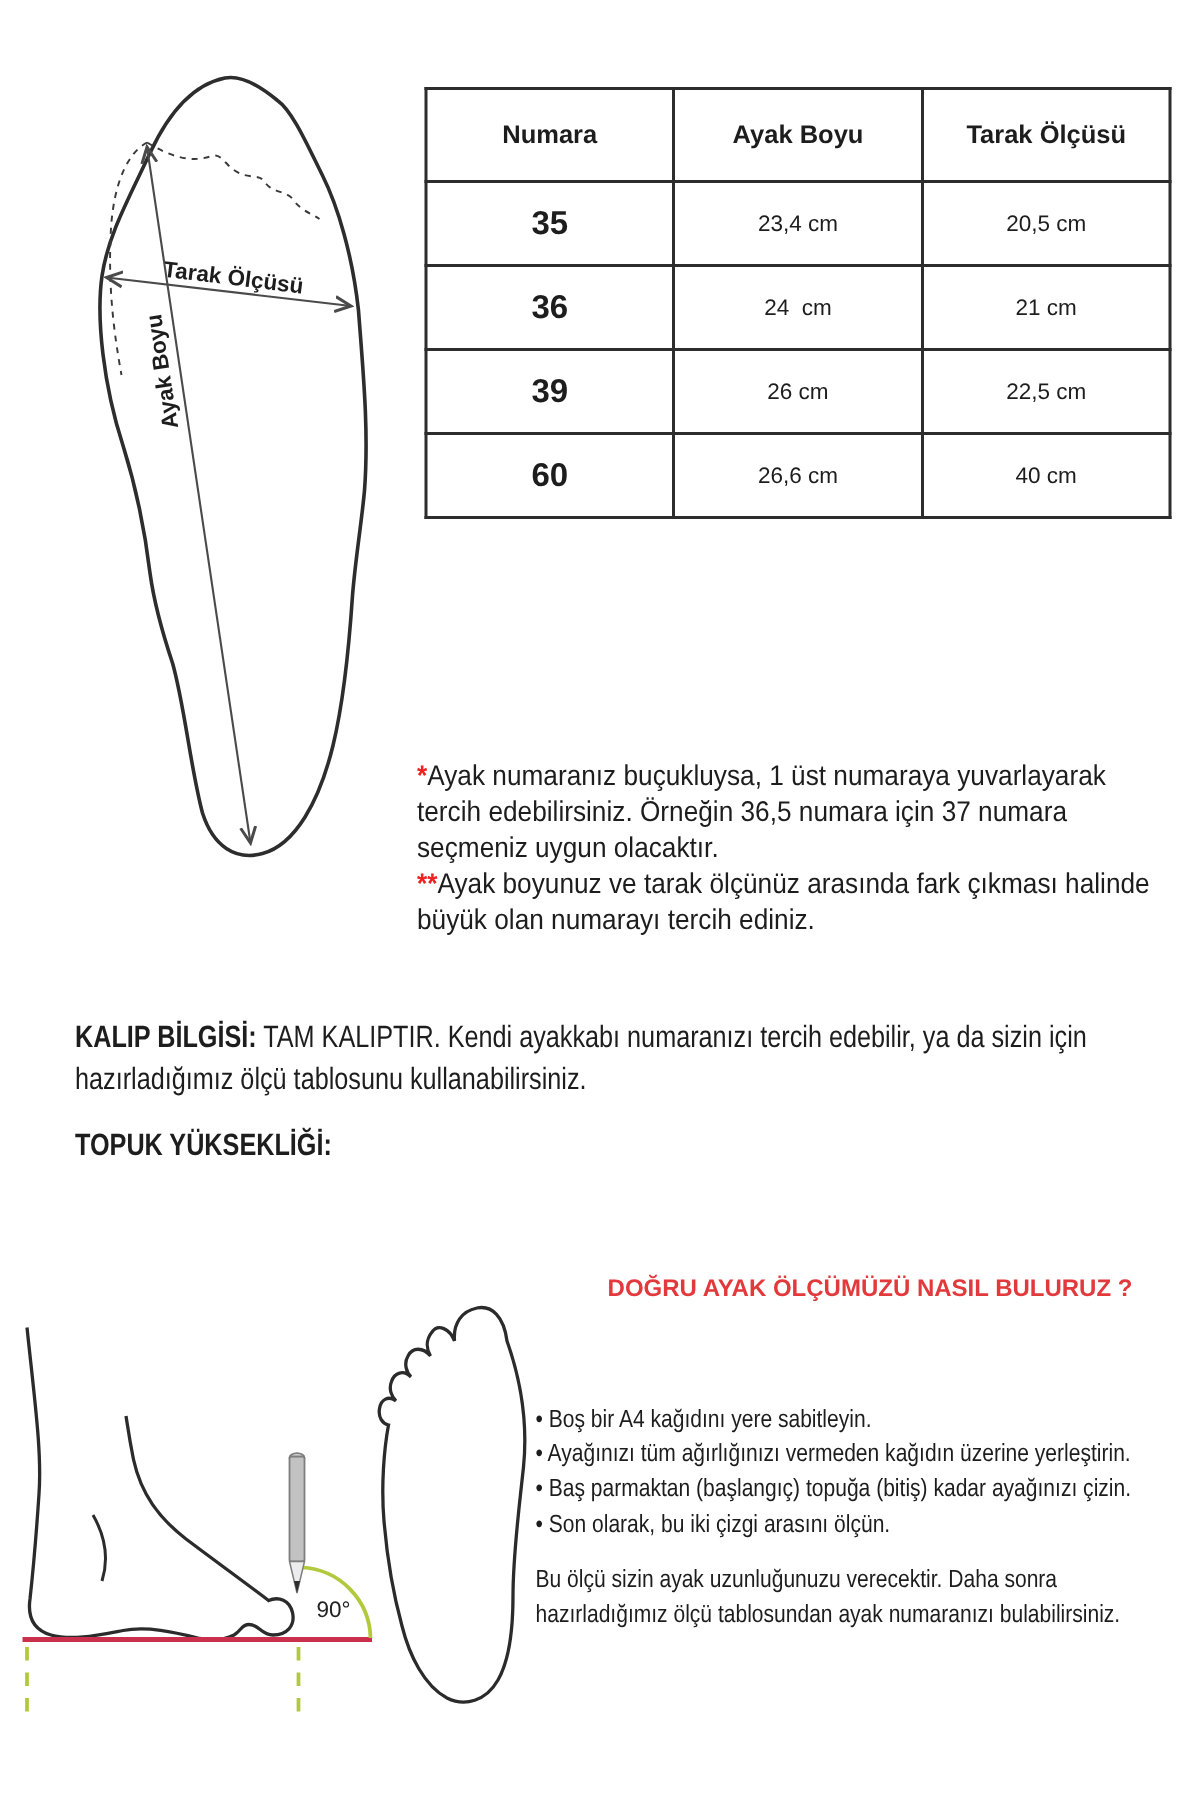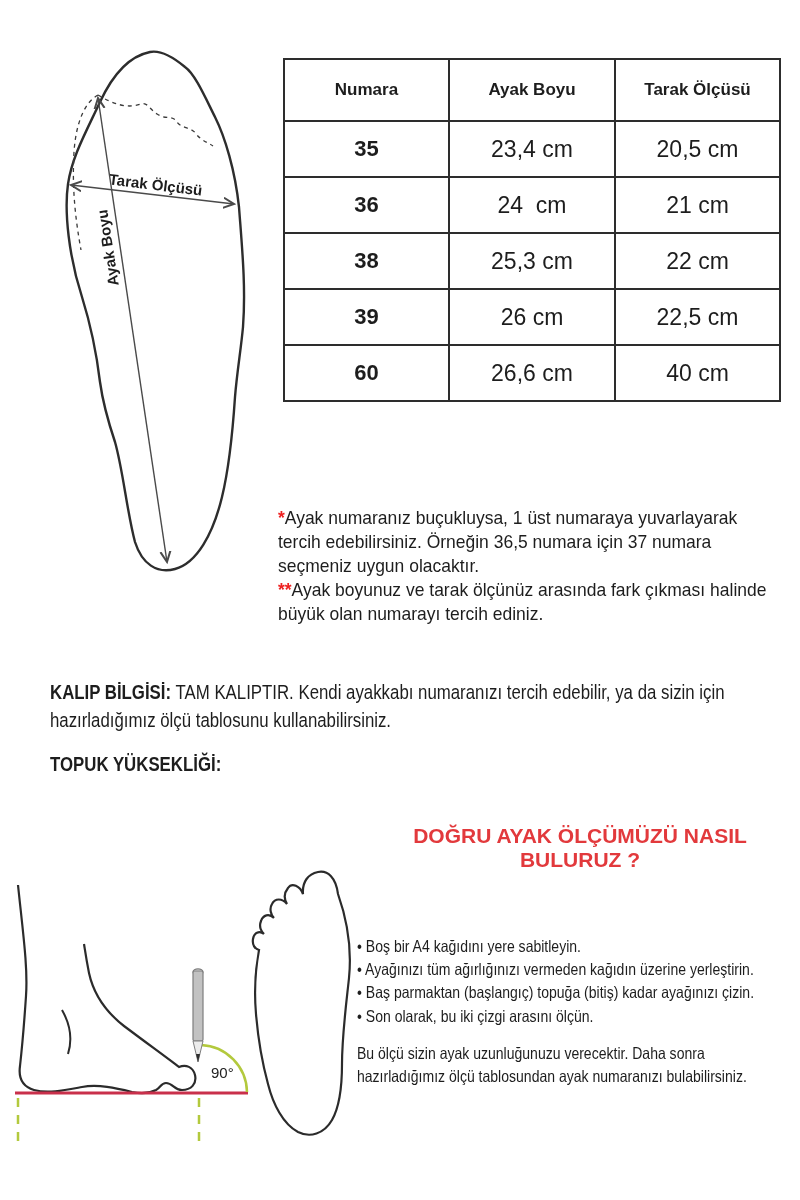--- a/index.html
+++ b/index.html
@@ -10,21 +10,21 @@
   
   .size-table{
     position:absolute;left:283px;top:58px;width:484px;
     border-collapse:collapse;table-layout:fixed;
   }
   .size-table th,.size-table td{
     border:2px solid #2d2d2d;text-align:center;vertical-align:middle;
     white-space:pre-wrap;
   }
   .size-table th{height:58px;font-size:17px;font-weight:bold;}
-  .size-table td{height:52px;font-size:23px;}
+  .size-table td{height:52px;font-size:15px;}
   .size-table td.c-num{font-size:22px;font-weight:bold;}
   
   .notes{
     position:absolute;left:278px;top:506px;width:550px;
     font-size:19px;line-height:24px;
     transform:scaleX(0.92);transform-origin:left top;
   }
   .notes .star{color:#ee2222;font-weight:bold;}
   
   .kalip{
@@ -33,22 +33,22 @@
     transform:scaleX(0.82);transform-origin:left top;
   }
   .kalip .lbl{font-weight:bold;}
   .topuk{
     position:absolute;left:50px;top:752px;
     font-size:20.5px;font-weight:bold;
     transform:scaleX(0.82);transform-origin:left top;
   }
   
   .guide-title{
-    position:absolute;left:370px;top:824px;width:420px;
-    text-align:center;font-size:21px;font-weight:bold;color:#e2393c;
+    position:absolute;left:370px;top:851px;width:420px;
+    text-align:center;font-size:16px;font-weight:bold;color:#e2393c;
   }
   .guide-steps{
     position:absolute;left:357px;top:935px;
     font-size:16.5px;line-height:23.2px;
     transform:scaleX(0.85);transform-origin:left top;
   }
   .guide-steps .step{white-space:nowrap;}
   .guide-footer{
     position:absolute;left:357px;top:1042px;width:505px;
     font-size:16.5px;line-height:23px;
@@ -90,25 +90,20 @@
   </tr>
   <tr>
     <td class="c-num">35</td>
     <td>23,4 cm</td>
     <td>20,5 cm</td>
   </tr>
   <tr>
     <td class="c-num">36</td>
     <td>24  cm</td>
     <td>21 cm</td>
-  </tr>
-  <tr>
-    <td class="c-num">38</td>
-    <td>25,3 cm</td>
-    <td>22 cm</td>
   </tr>
   <tr>
     <td class="c-num">39</td>
     <td>26 cm</td>
     <td>22,5 cm</td>
   </tr>
   <tr>
     <td class="c-num">60</td>
     <td>26,6 cm</td>
     <td>40 cm</td>

